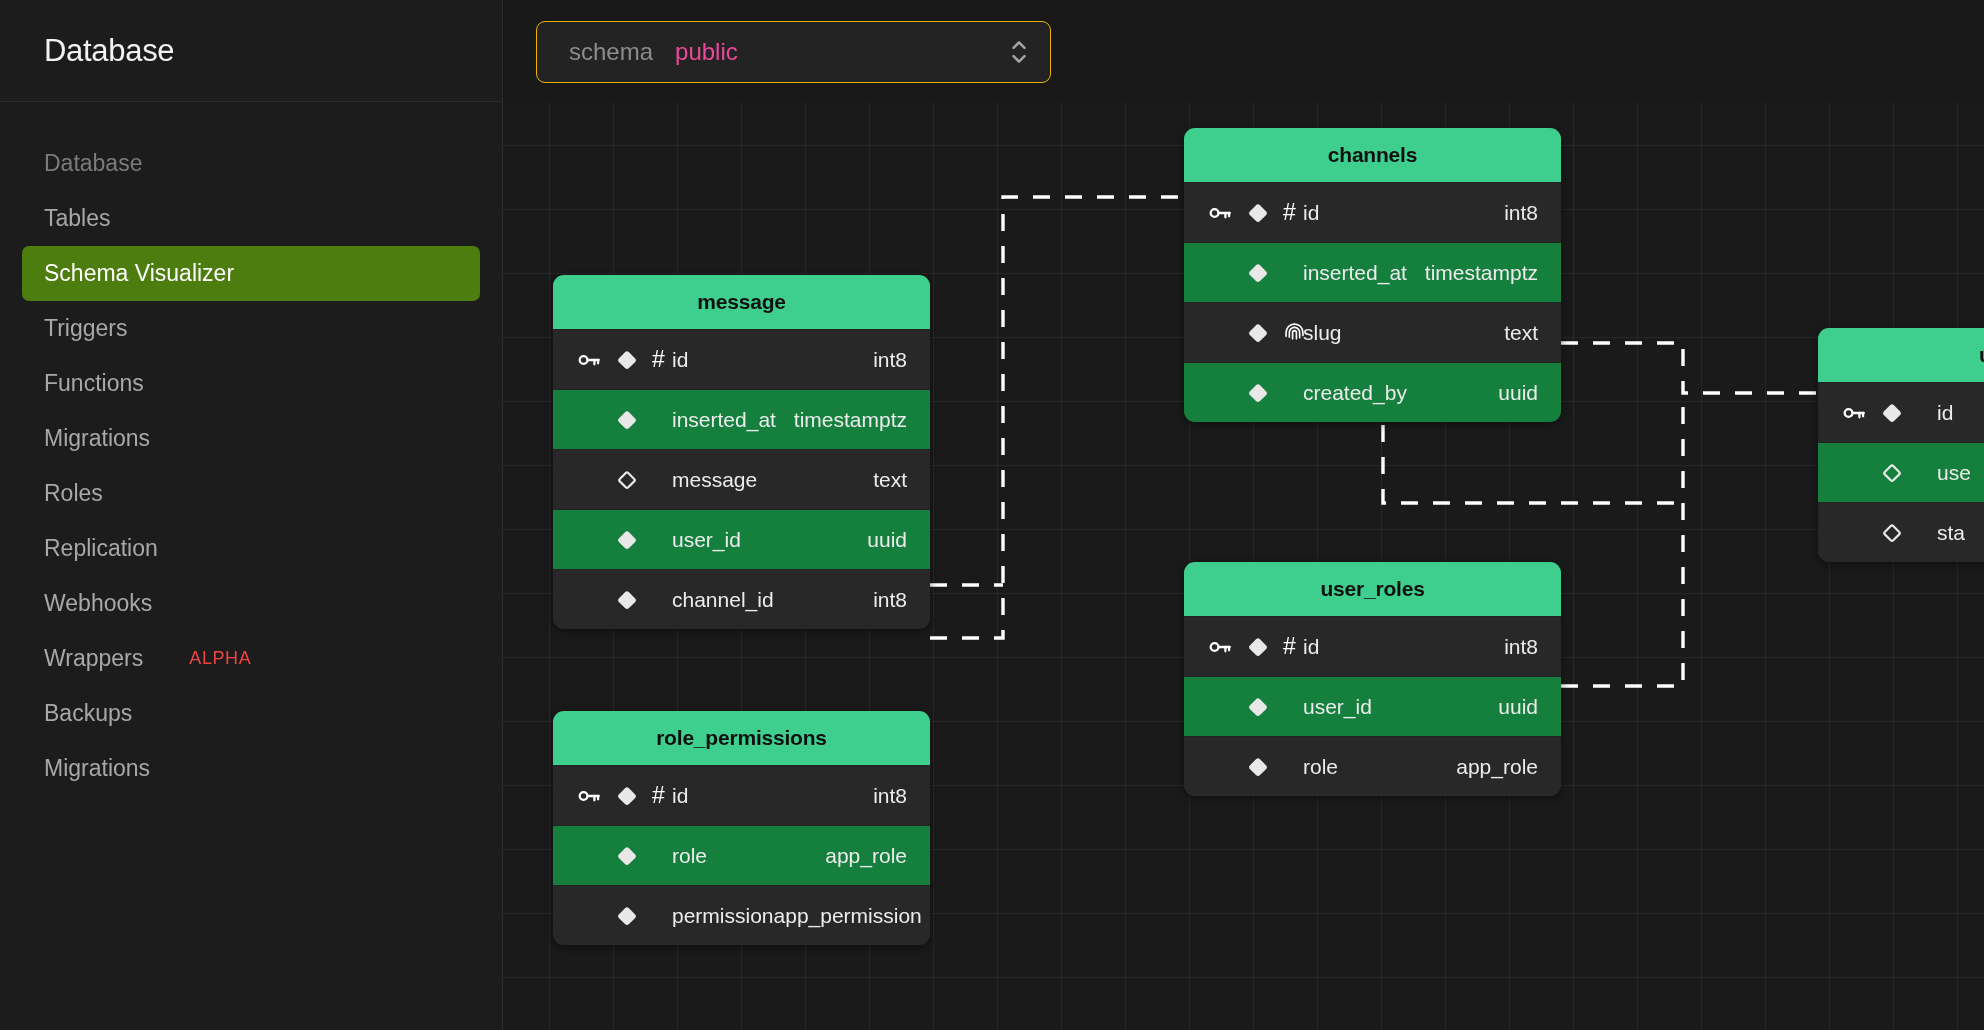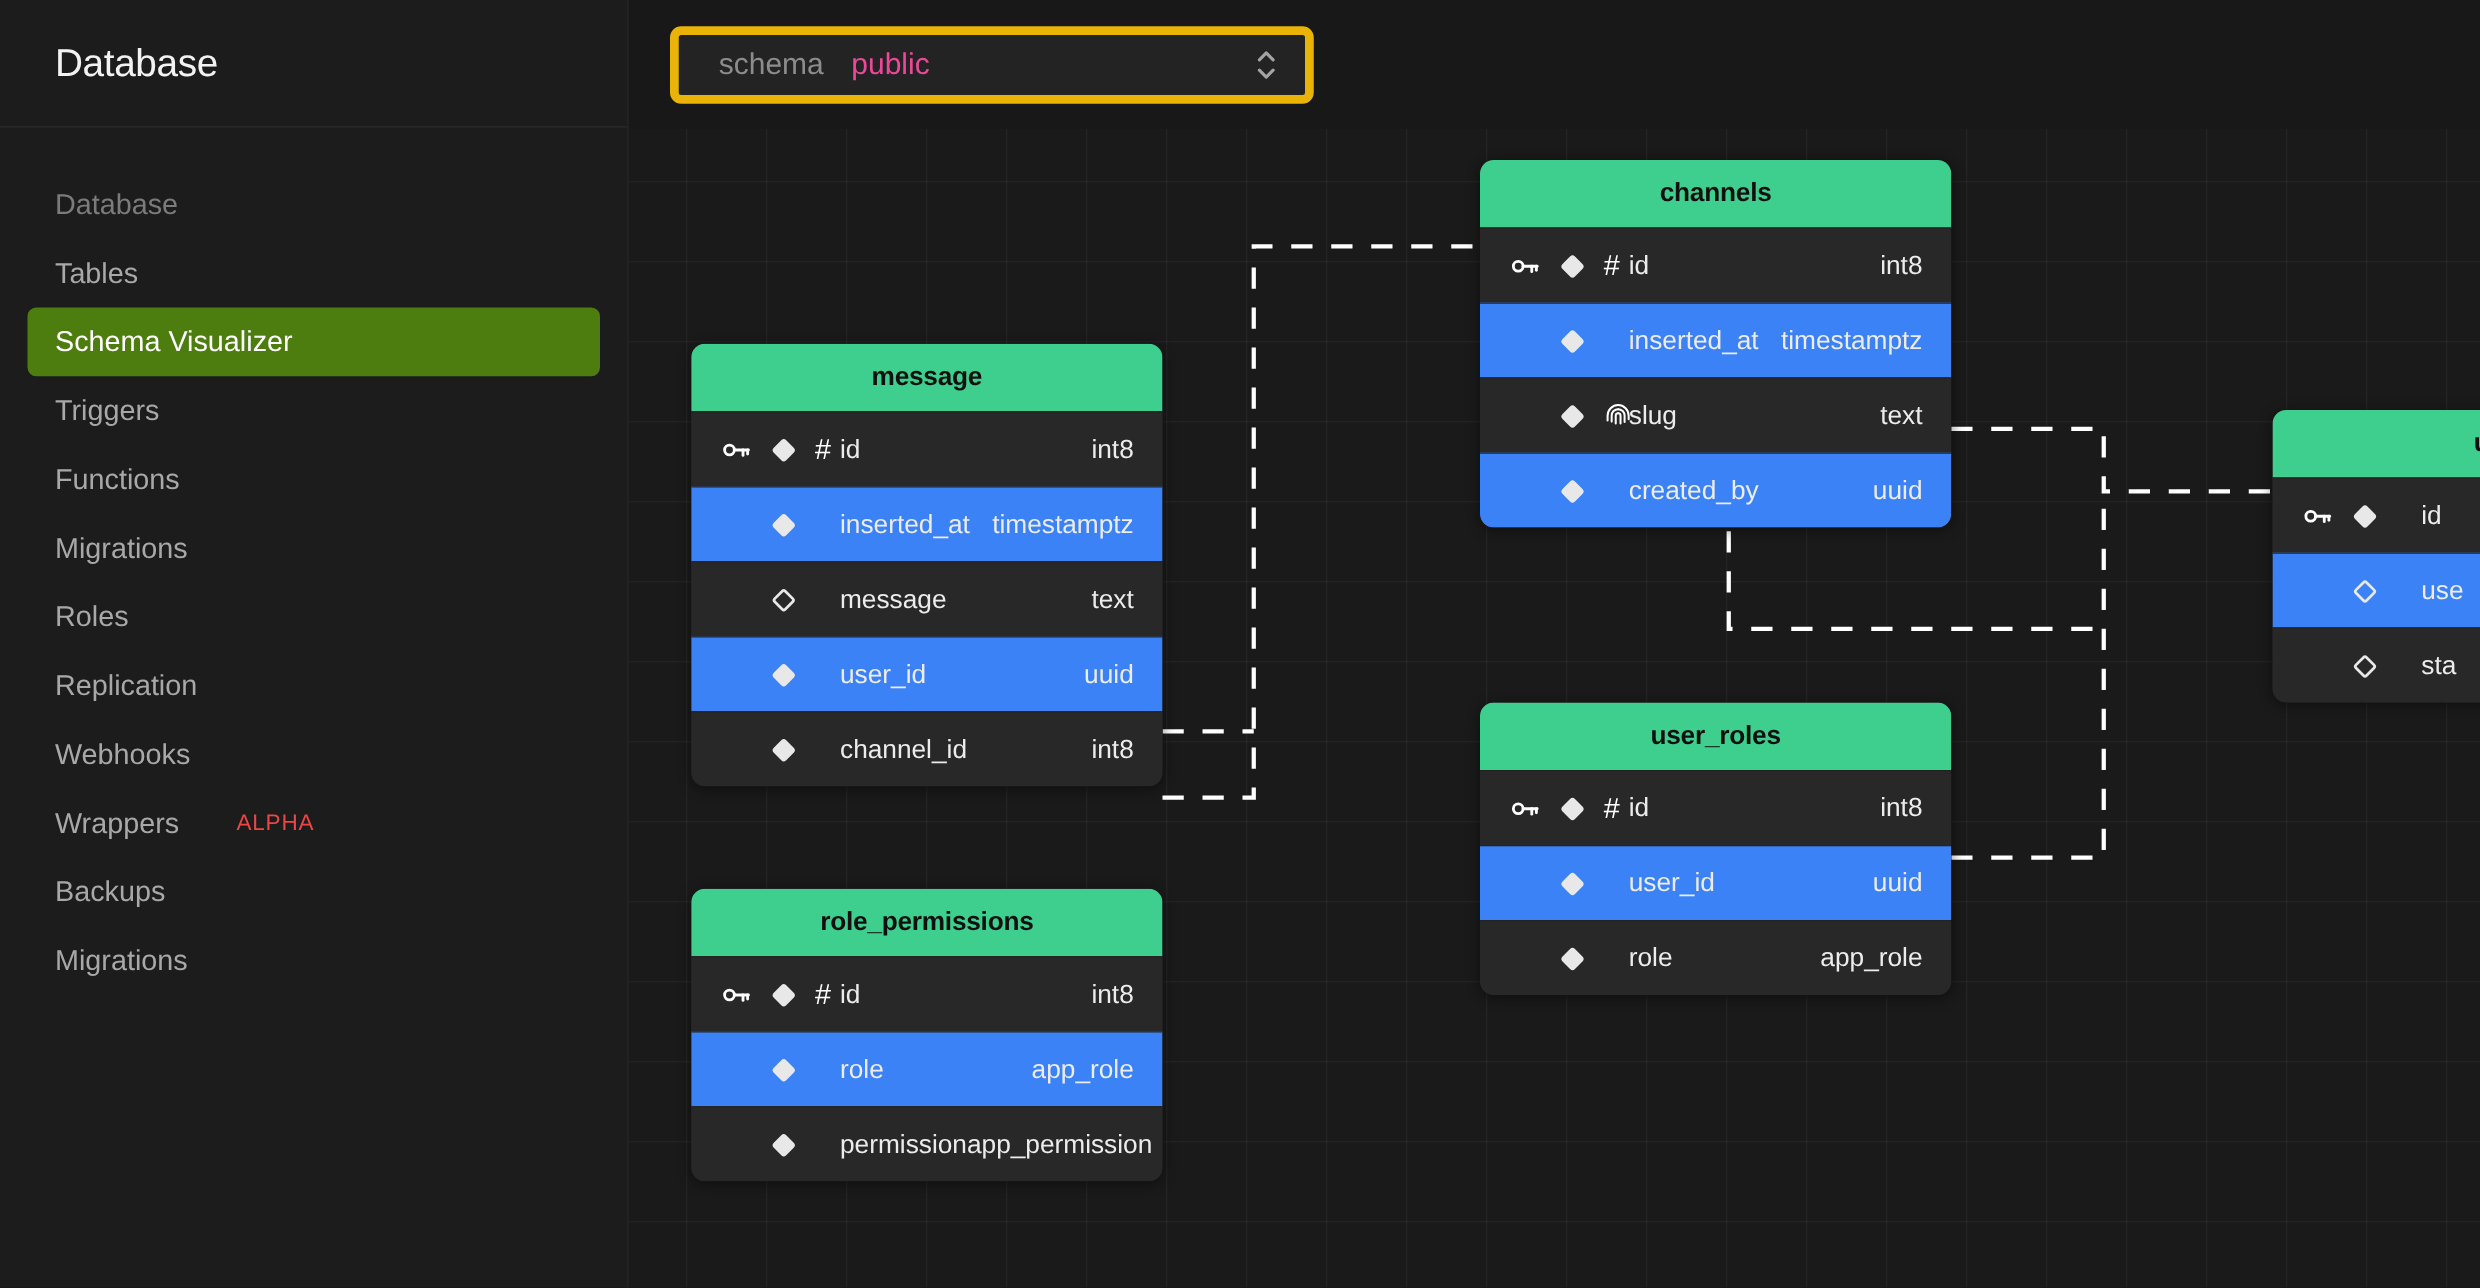--- a/index.html
+++ b/index.html
@@ -51,21 +51,21 @@
   .main { position:relative; flex:1; height:1030px; background:#181818; overflow:hidden; }
   .topbar {
     position:relative; z-index:5;
     height:103px; display:flex; align-items:center;
     padding:0 0 0 33px; background:#181818;
   }
   .schema-select {
     display:flex; align-items:center;
     width:515px; height:62px;
     padding:0 20px 0 32px;
-    background:#232323; border:7px solid #eab308;
+    background:#232323; border:1px solid #eab308;
     border-radius:9px; cursor:pointer;
   }
   .schema-label { color:#8c8c8c; font-size:24px; }
   .schema-value { color:#ec4899; font-size:24px; margin-left:22px; flex:1; }
   .chev { width:22px; height:34px; flex:0 0 22px; opacity:.75; }
 
   
   .canvas {
     position:absolute; left:0; top:103px;
     width:1481px; height:927px;
@@ -92,21 +92,21 @@
     display:flex; align-items:center; justify-content:center;
     color:#101010; font-size:21px; font-weight:700;
     letter-spacing:-0.2px;
   }
   .row {
     display:flex; align-items:center;
     height:60px; padding:0 23px;
     background:#282828;
     border-top:1px solid #232323;
   }
-  .row.alt { background:#3b82f6; }
+  .row.alt { background:#15803d; }
   .row-icons {
     display:flex; align-items:center; gap:12px;
     width:96px; flex:0 0 96px;
   }
   .row-name { color:#ececec; font-size:21px; flex:1; white-space:nowrap; }
   .row-type { color:#ececec; font-size:21px; text-align:right; white-space:nowrap; }
   .ic { width:26px; height:26px; flex:0 0 26px; display:block; }
   .ic.small { width:23px; height:23px; flex:0 0 23px; }
   .hash { color:#ffffff; font-size:23px; font-weight:400; line-height:1; }
   .spacer { width:26px; flex:0 0 26px; }

